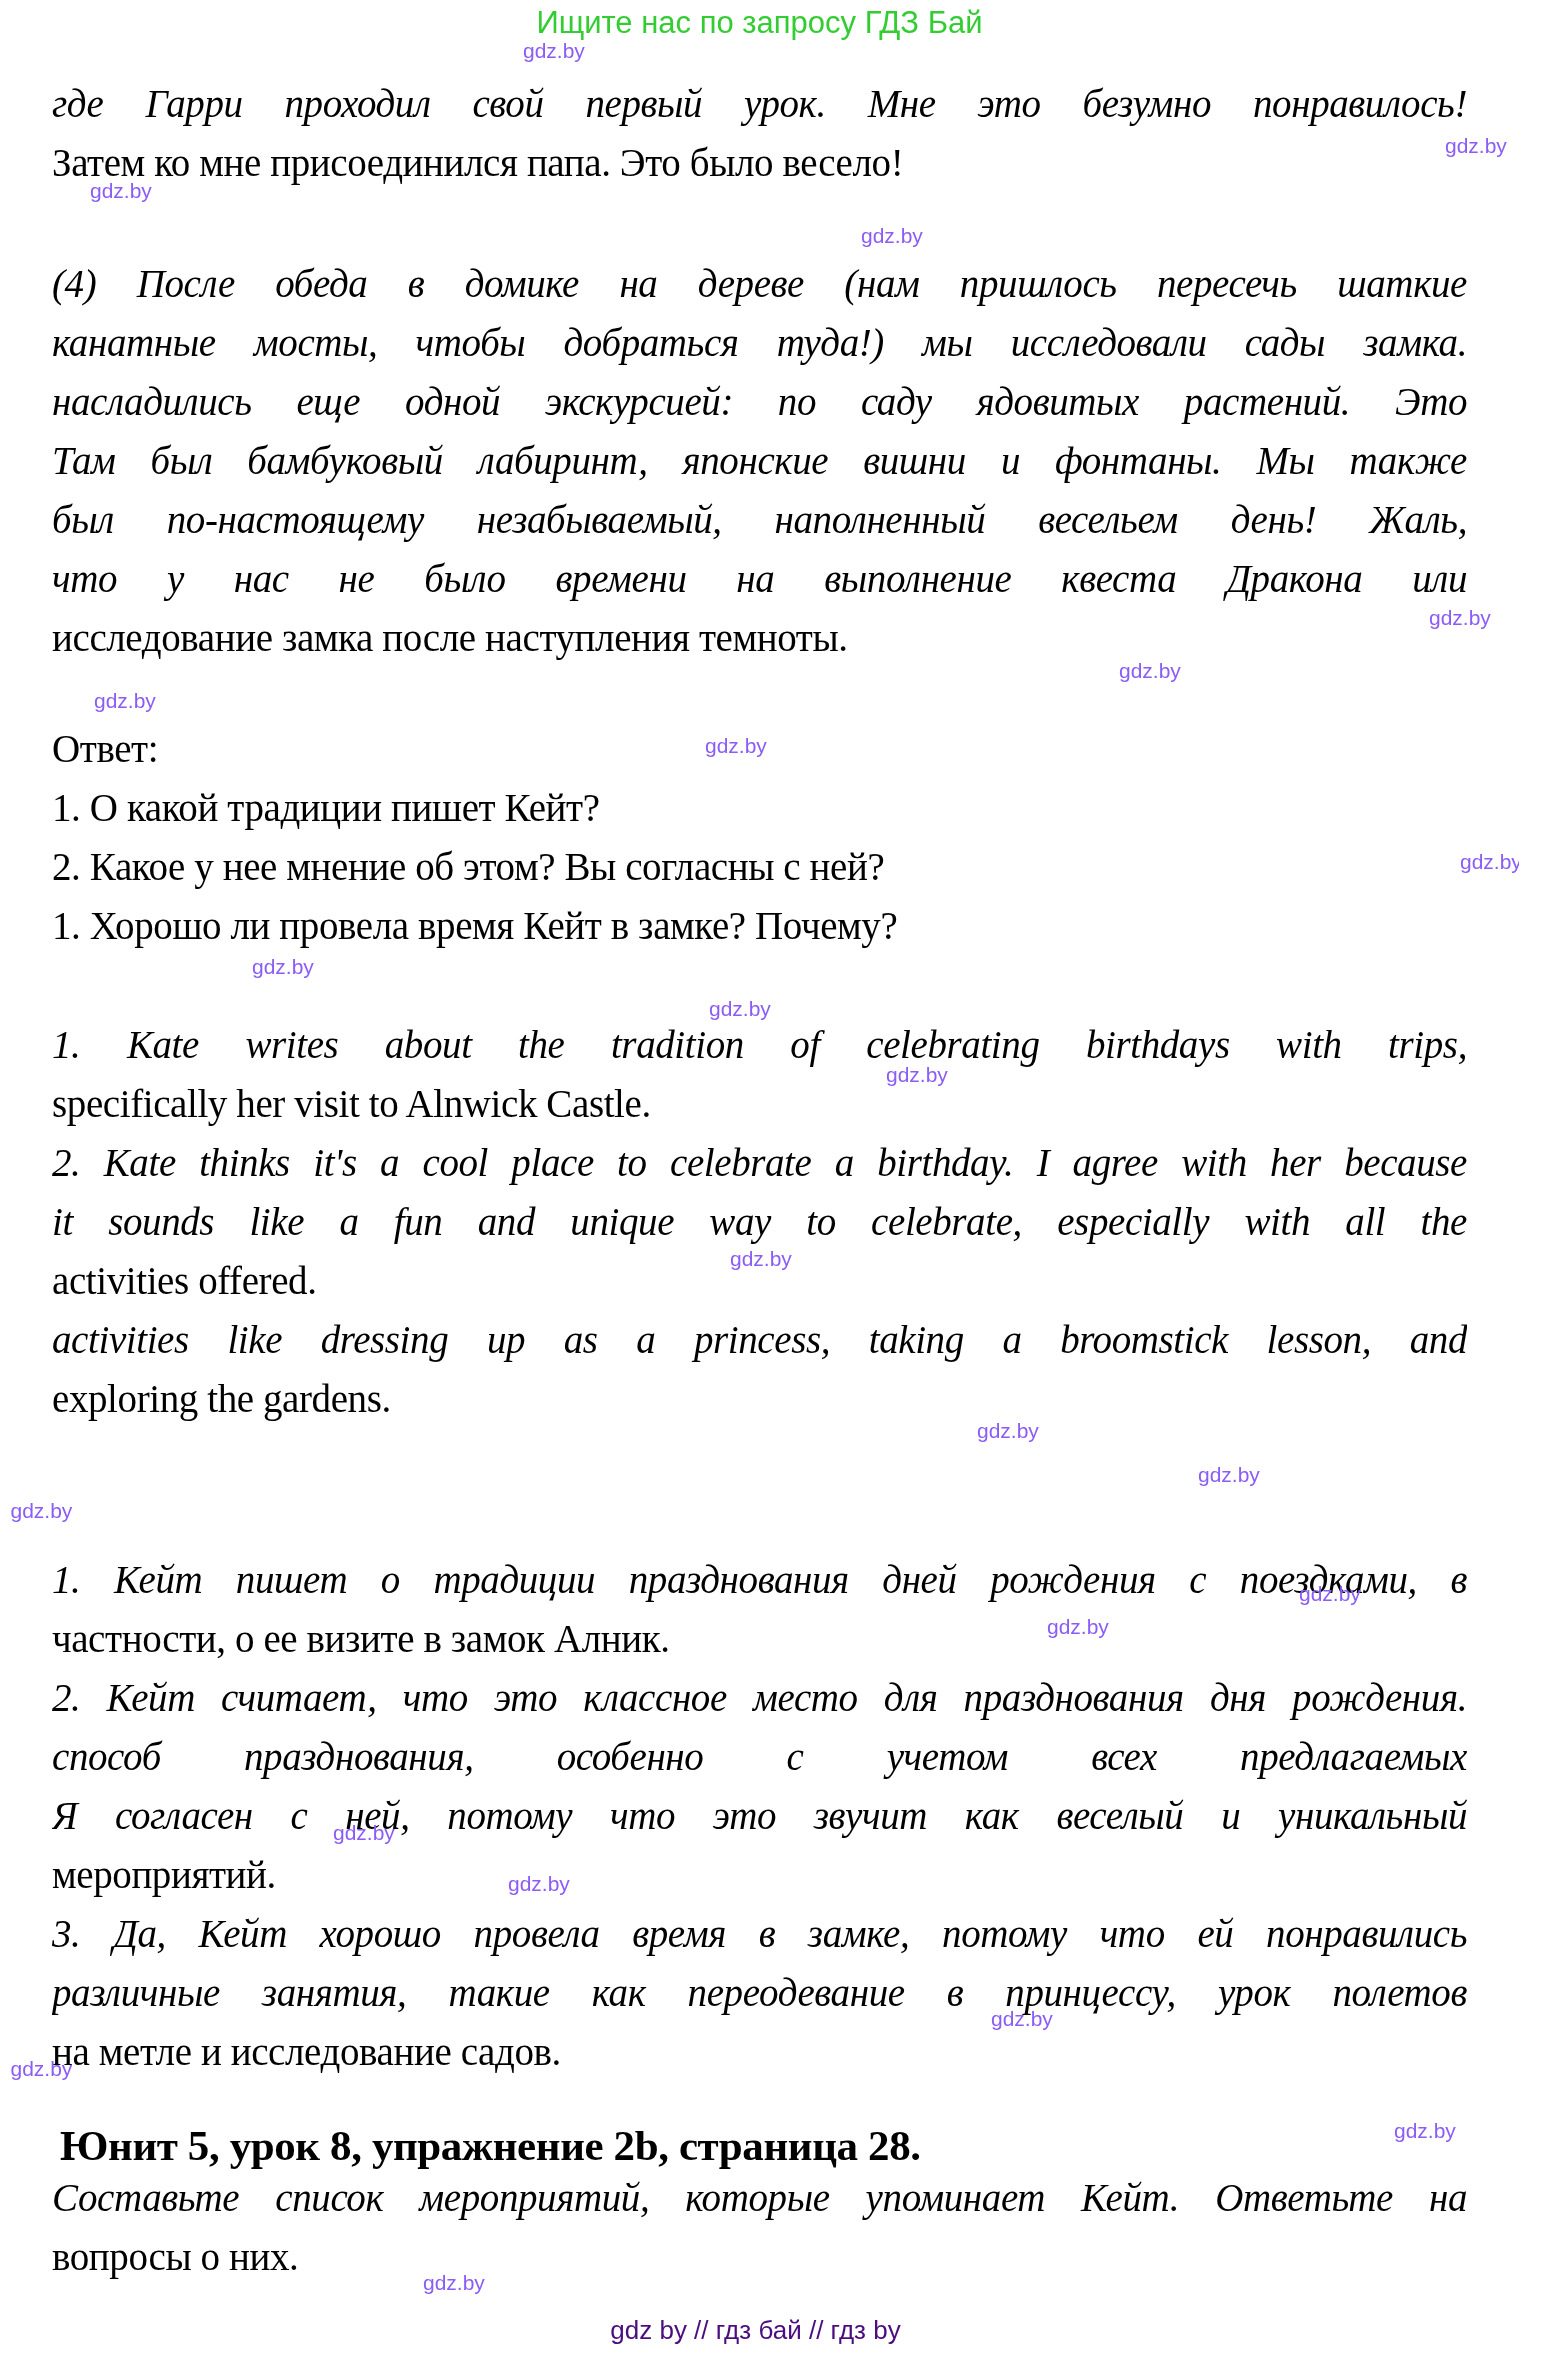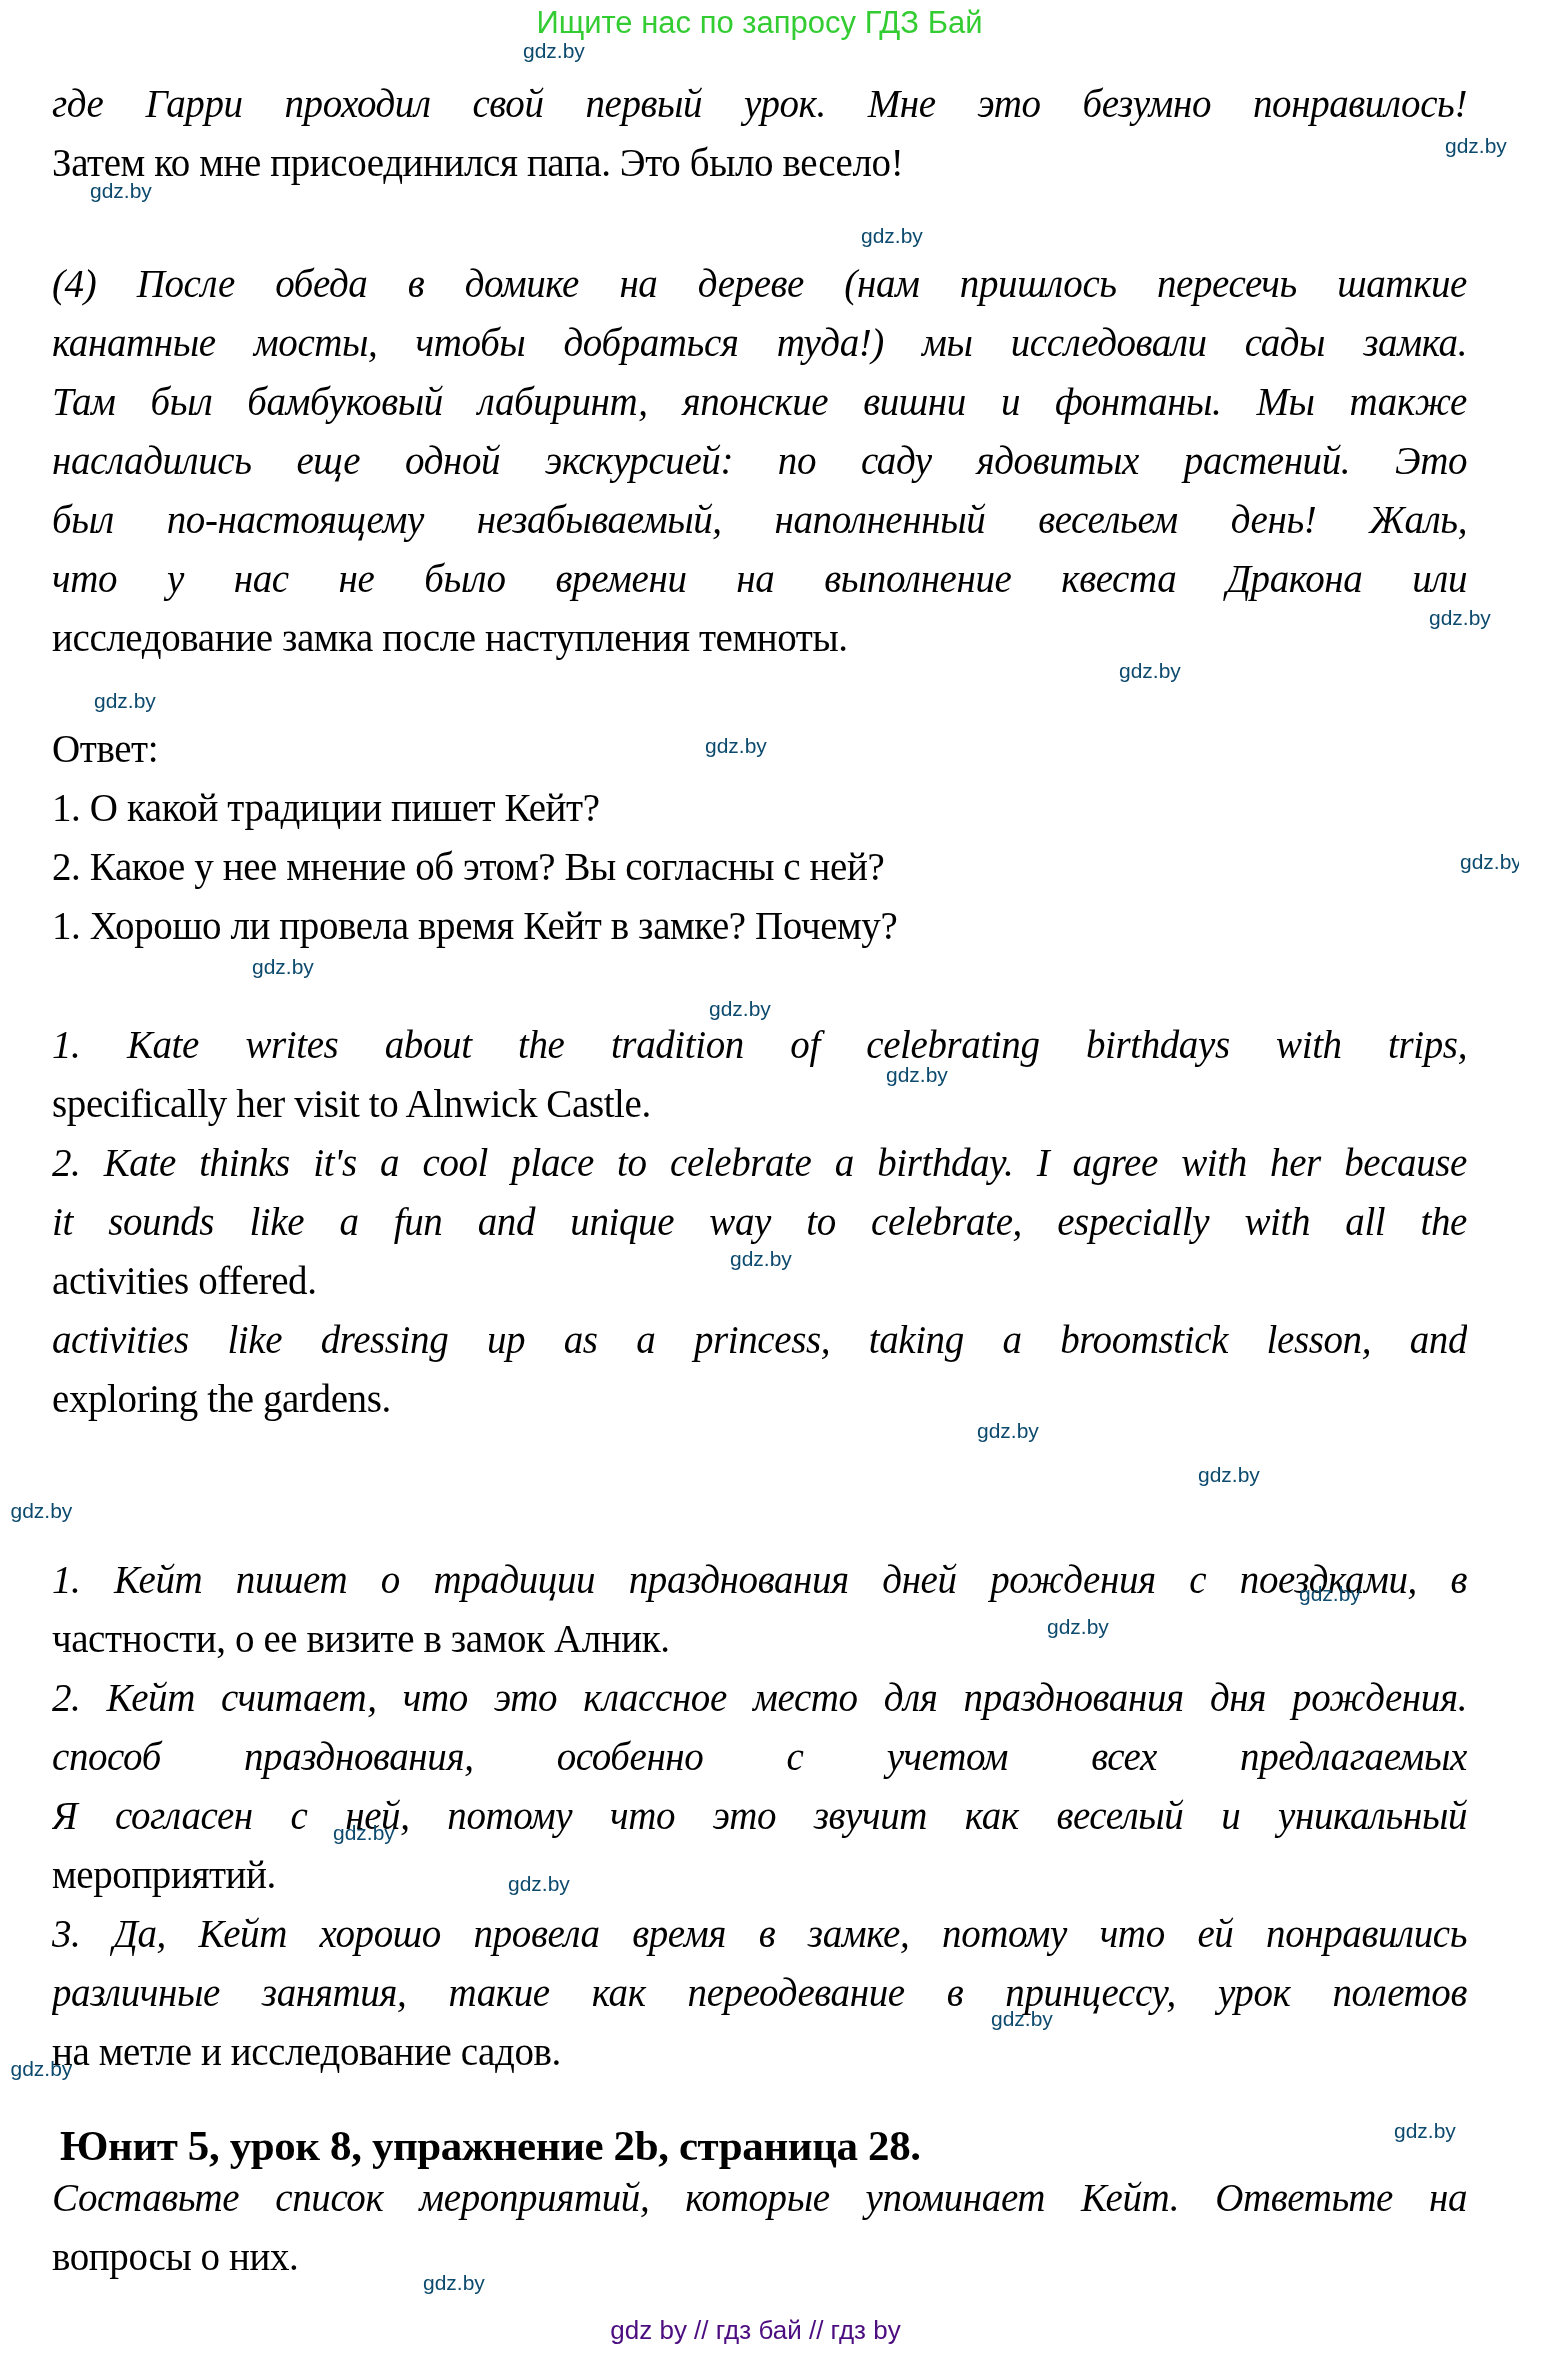--- a/index.html
+++ b/index.html
@@ -42,41 +42,41 @@
   .footer {
     position: absolute;
     top: 2316px; left: 0; right: 8px;
     text-align: center;
     font: 26px/29px "Liberation Sans", sans-serif;
     color: #4b0d7f;
   }
   .wm {
     position: absolute;
     font: 21px/24px "Liberation Sans", sans-serif;
-    color: #0c4a6e;
+    color: #8b5cf6;
     white-space: nowrap;
   }
 </style>
 </head>
 <body>
 
 <div class="page">
 
   <div class="promo">Ищите нас по запросу ГДЗ Бай</div>
 
   <section class="sec" style="top:74px">
     <div class="ln just">где Гарри проходил свой первый урок. Мне это безумно понравилось!</div>
     <div class="ln">Затем ко мне присоединился папа. Это было весело!</div>
   </section>
 
   <section class="sec" style="top:254px">
     <div class="ln just">(4) После обеда в домике на дереве (нам пришлось пересечь шаткие</div>
     <div class="ln just">канатные мосты, чтобы добраться туда!) мы исследовали сады замка.</div>
+    <div class="ln just">насладились еще одной экскурсией: по саду ядовитых растений. Это</div>
     <div class="ln just">Там был бамбуковый лабиринт, японские вишни и фонтаны. Мы также</div>
-    <div class="ln just">насладились еще одной экскурсией: по саду ядовитых растений. Это</div>
     <div class="ln just">был по-настоящему незабываемый, наполненный весельем день! Жаль,</div>
     <div class="ln just">что у нас не было времени на выполнение квеста Дракона или</div>
     <div class="ln">исследование замка после наступления темноты.</div>
   </section>
 
   <section class="sec" style="top:719px">
     <div class="ln">Ответ:</div>
   </section>
 
   <section class="sec" style="top:778px">

